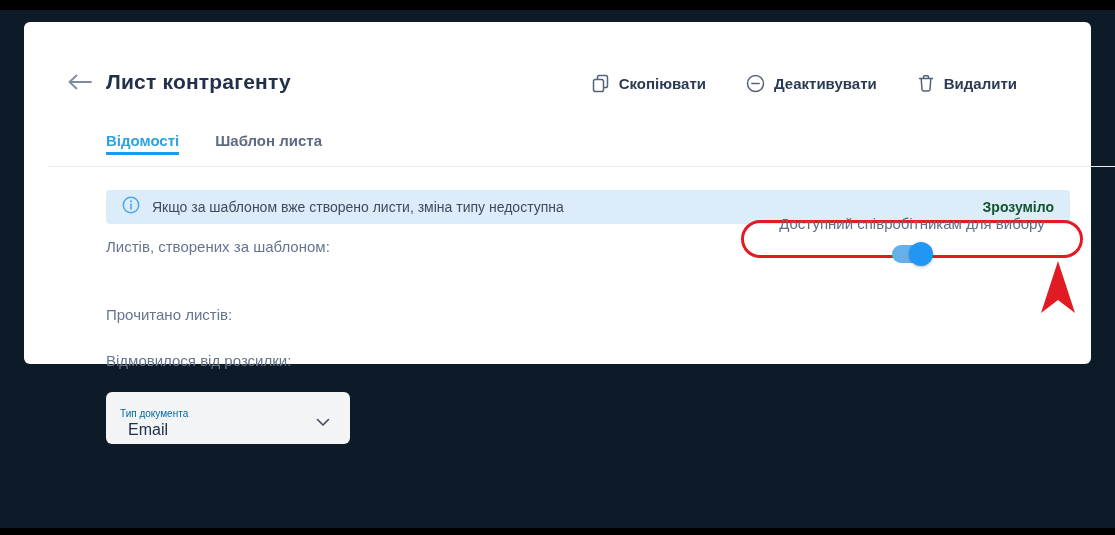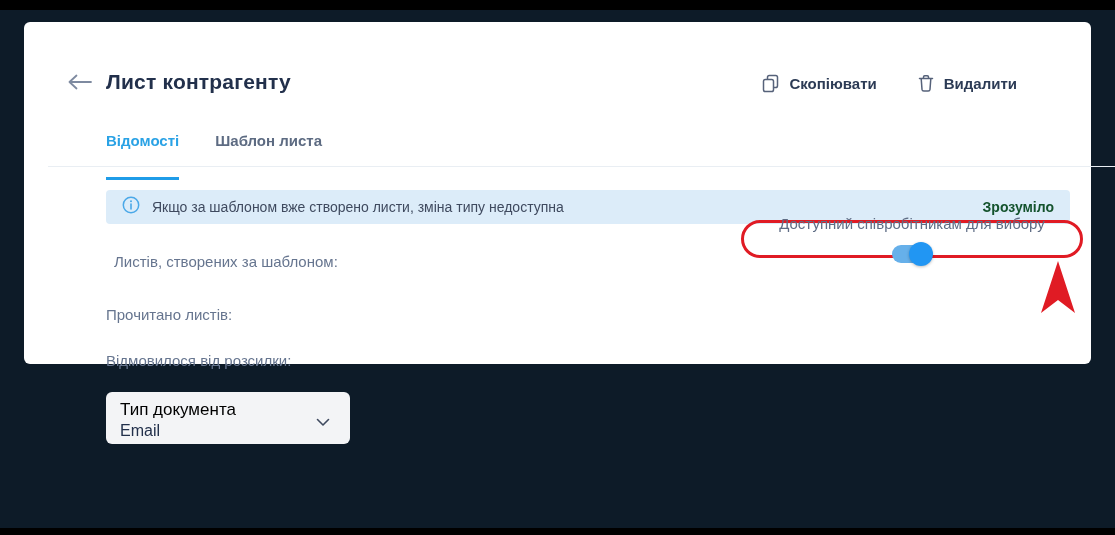--- a/index.html
+++ b/index.html
@@ -36,41 +36,41 @@
     font-size:15px; font-weight:600; color:#2c3b55;
   }
   .action-btn svg { display:block; }
   
   .tabs {
     position:absolute; left:82px; top:110px;
     display:flex; gap:36px;
   }
   .tab {
     font-size:15px; font-weight:600; color:#5d6b82;
-    padding-bottom:28px; cursor:pointer;
+    padding-bottom:3px; cursor:pointer;
   }
   .tab.active { color:#2aa2e5; border-bottom:3px solid #1f9ce8; }
   .divider {
     position:absolute; left:24px; top:144px; width:1067px; height:1px;
     background:#e9eef3;
   }
   
   .banner {
     position:absolute; left:82px; top:168px; width:964px; height:34px;
     background:#dcecf9; border-radius:4px;
     display:flex; align-items:center; padding:13px 16px; gap:12px;
   }
   .banner-text { font-size:14px; color:#3f4a5f; flex:1; }
   .banner-link { font-size:14px; font-weight:600; color:#14532d; cursor:pointer; }
   
   .stat-label {
     position:absolute; left:82px;
     font-size:15px; color:#66758f;
   }
-  .stat-1 { top:231px;margin-left:8px; }
+  .stat-1 { top:216px; }
   .stat-2 { top:284px; }
   .stat-3 { top:330px; }
   
   .toggle-group {
     position:absolute; left:741px; top:220px; width:342px; height:38px;
     border:3px solid #e01b24; border-radius:19px;
     display:flex; align-items:center; justify-content:center; gap:12px;flex-direction:column;
   }
   .toggle-label { font-size:15px; color:#5f6d85; white-space:nowrap; }
   .toggle {
@@ -87,22 +87,22 @@
   }
   .pointer-arrow {
     position:absolute; left:1040px; top:261px; width:36px; height:52px;
   }
   
   .dropdown {
     position:absolute; left:82px; top:370px; width:244px; height:52px;
     background:#f3f4f6; border-radius:6px; cursor:pointer;
     padding:8px 14px;
   }
-  .dropdown-label { font-size:17px; color:#000000; }
-  .dropdown-value { font-size:16px; font-weight:500; color:#22304b; margin-top:2px; }
+  .dropdown-label { font-size:10px; color:#0369a1;margin-top:8px; }
+  .dropdown-value { font-size:16px; font-weight:500; color:#22304b; margin-top:2px;margin-left:8px; }
   .dropdown-chevron { position:absolute; right:20px; top:21px; }
 </style>
 </head>
 <body>
 
 <div class="backdrop"></div>
 
 <div class="card">
 
   <div class="back-btn">
@@ -116,20 +116,29 @@
 
   <div class="actions">
     <div class="action-btn">
       <span>
         <svg width="18" height="19" viewBox="0 0 18 19" fill="none">
           <rect x="5.5" y="1.5" width="10" height="12" rx="1.8" stroke="#56627a" stroke-width="1.5"></rect>
           <rect x="1.5" y="5.5" width="10" height="12" rx="1.8" fill="#fff" stroke="#56627a" stroke-width="1.5"></rect>
         </svg>
       </span>
       <span>Скопіювати</span>
+    </div>
+    <div class="action-btn">
+      <span>
+        <svg width="19" height="19" viewBox="0 0 19 19" fill="none">
+          <circle cx="9.5" cy="9.5" r="8" stroke="#56627a" stroke-width="1.5"></circle>
+          <path d="M5.8 9.5h7.4" stroke="#56627a" stroke-width="1.5" stroke-linecap="round"></path>
+        </svg>
+      </span>
+      <span>Деактивувати</span>
     </div>
     <div class="action-btn">
       <span>
         <svg width="18" height="19" viewBox="0 0 18 19" fill="none">
           <path d="M2.5 4.5h13" stroke="#56627a" stroke-width="1.5" stroke-linecap="round"></path>
           <path d="M6.5 4.2V3a1.2 1.2 0 011.2-1.2h2.6A1.2 1.2 0 0111.5 3v1.2" stroke="#56627a" stroke-width="1.5"></path>
           <path d="M4.2 4.8l.8 10.6a1.8 1.8 0 001.8 1.6h4.4a1.8 1.8 0 001.8-1.6l.8-10.6" stroke="#56627a" stroke-width="1.5" stroke-linejoin="round"></path>
         </svg>
       </span>
       <span>Видалити</span>

